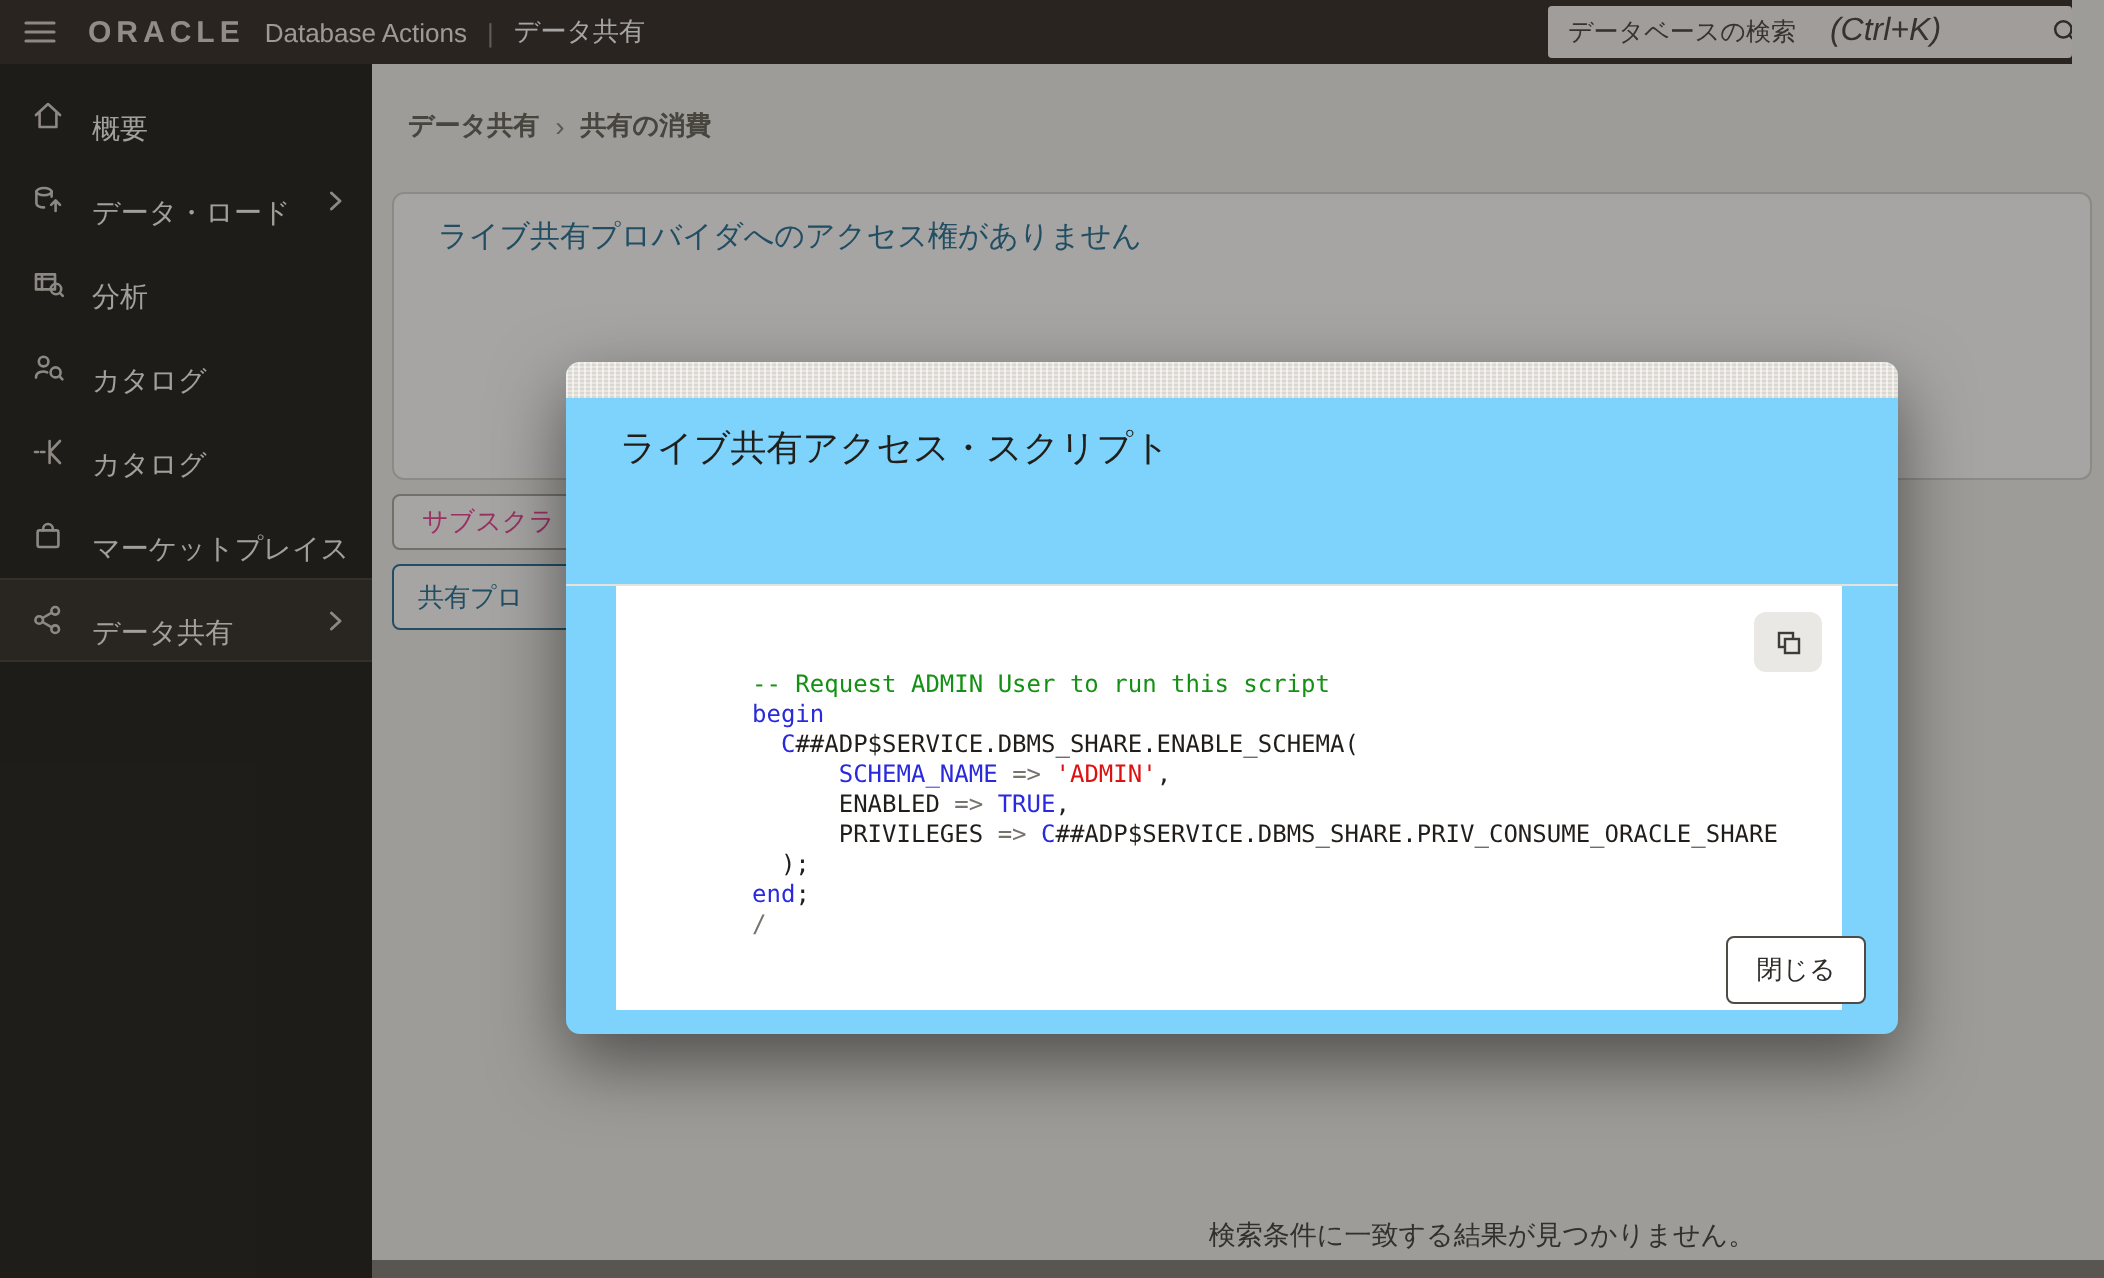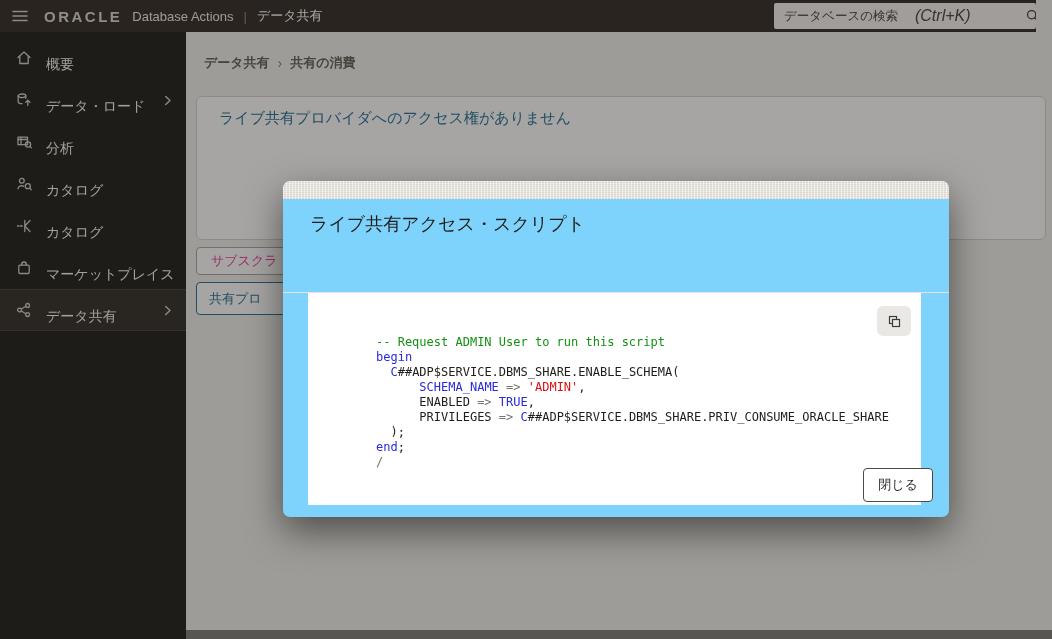--- a/index.html
+++ b/index.html
@@ -189,20 +189,21 @@
     <div class="breadcrumb">
         <span class="bc-item">データ共有</span>
         <span class="bc-sep">›</span>
         <span class="bc-item">共有の消費</span>
       </div>
     <div class="notice-box">
       <span>ライブ共有プロバイダへのアクセス権がありません</span>
     </div>
     <div class="tab-btn default">サブスクラ</div>
     <div class="tab-btn accent">共有プロ</div>
+    <div class="empty-msg">検索条件に一致する結果が見つかりません。</div>
     <div class="hscrollbar"></div>
   </div>
 
   <div class="overlay"></div>
 
   <div class="dialog">
     <div class="dlg-texture"></div>
     <div class="dlg-title">ライブ共有アクセス・スクリプト</div>
     <div class="dlg-divider"></div>
     <div class="code-panel">

